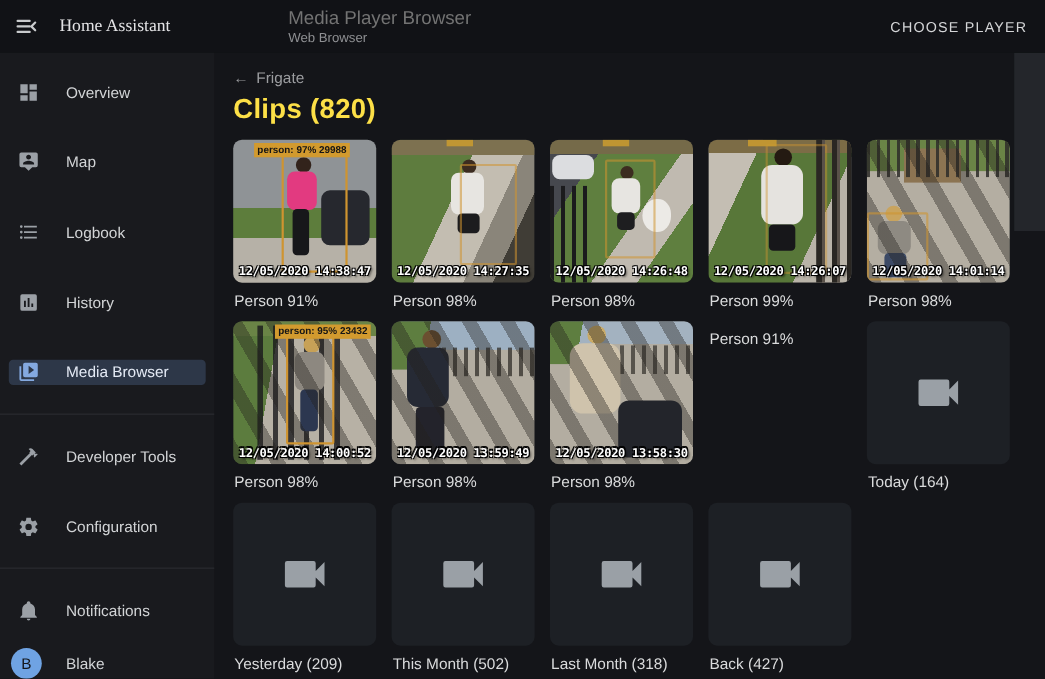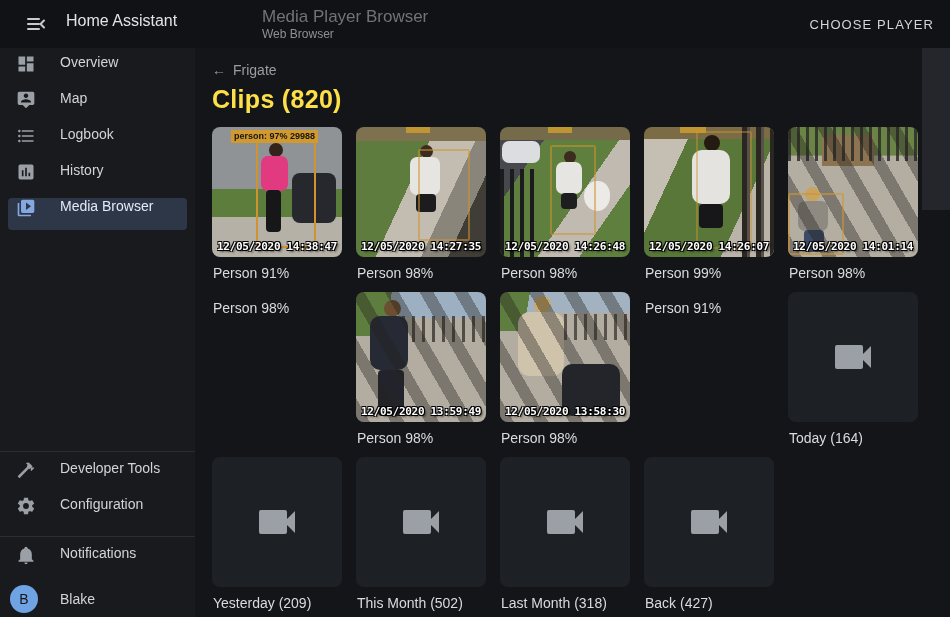--- a/index.html
+++ b/index.html
@@ -3,37 +3,37 @@
 <meta charset="utf-8">
 <style>
   * { margin:0; padding:0; box-sizing:border-box; }
   html,body { width:950px; height:617px; overflow:hidden; background:#141519;
     font-family:"Liberation Sans","DejaVu Sans",sans-serif; -webkit-font-smoothing:antialiased; }
 
   .app { width:950px; height:617px; display:flex; flex-direction:column; }
 
   
   .topbar { height:48px; flex:none; display:flex; align-items:center; background:#111216; }
-  .topbar-left { width:195px; flex:none; display:flex; align-items:flex-start; padding-left:24px; }
+  .topbar-left { width:195px; flex:none; display:flex; align-items:center; padding-left:12px;font-family:Liberation Serif, serif; }
   .menu-btn { background:none; border:none; cursor:pointer; width:24px; height:24px; display:flex; align-items:center; justify-content:center; }
   .menu-btn svg { width:20px; height:20px; stroke:#c9cbcd; }
   .ha-title { color:#e3e3e5; font-size:16px; margin-left:18px; white-space:nowrap; }
   .topbar-main { flex:1; display:flex; align-items:center; padding-left:67px; height:100%; }
   .page-titles { display:flex; flex-direction:column; }
   .panel-title { color:#737373; font-size:17px; line-height:19px; }
   .panel-subtitle { color:#8f9093; font-size:12px; line-height:14px; margin-top:1px; }
   .choose-player { margin-left:auto; margin-right:16px; background:none; border:none; cursor:pointer;
     color:#d4d5d7; font-size:13px; font-weight:500; letter-spacing:1.1px; font-family:inherit; }
 
   
   .body { flex:1; display:flex; min-height:0; }
 
   
   .sidebar { width:195px; flex:none; background:#191a1e; display:flex; flex-direction:column; padding-top:4px; }
-  .nav-item { height:32px; margin:2px 8px; border-radius:4px; display:flex; 
+  .nav-item { height:32px; margin:20px 8px; border-radius:4px; display:flex; align-items:center;
     padding-left:8px; cursor:pointer; }
   .nav-icon { width:20px; height:20px; flex:none; display:flex; }
   .nav-icon svg { width:20px; height:20px; fill:#9ba0a6; }
   .nav-label { color:#d2d4d6; font-size:14px; margin-left:24px; white-space:nowrap; }
   .nav-item.sel { background:#2d3748; }
   .nav-item.sel .nav-icon svg { fill:#84a9e0; }
   .nav-item.sel .nav-label { color:#e4eaf5; }
   .spacer { flex:1; }
   .divider { border-top:1px solid #2c2d31; margin:6px 0; }
   .profile-item { height:36px; margin:2px 8px 0 8px; display:flex; align-items:center; padding-left:2px; cursor:pointer; }
@@ -352,20 +352,30 @@
               <i class="pr t"></i>
               <i class="pr l"></i>
             <div class="shad"></div>
             <div class="bb"></div>
             <div class="ts">12/05/2020 14:01:14</div>
           </div>
           <div class="cap">Person 98%</div>
         </div>
 
         <div class="cell">
+          <div class="thumb s7">
+            <i class="pr x"></i>
+              <i class="pr h"></i>
+              <i class="pr t"></i>
+              <i class="pr l"></i>
+            <div class="shad"></div>
+            <div class="bb"></div>
+            <div class="det">person: 95% 23432</div>
+            <div class="ts">12/05/2020 14:00:52</div>
+          </div>
           <div class="cap">Person 98%</div>
         </div>
 
         <div class="cell">
           <div class="thumb s8">
             <i class="pr x"></i>
               <i class="pr h"></i>
               <i class="pr t"></i>
               <i class="pr l"></i>
             <div class="shad"></div>

